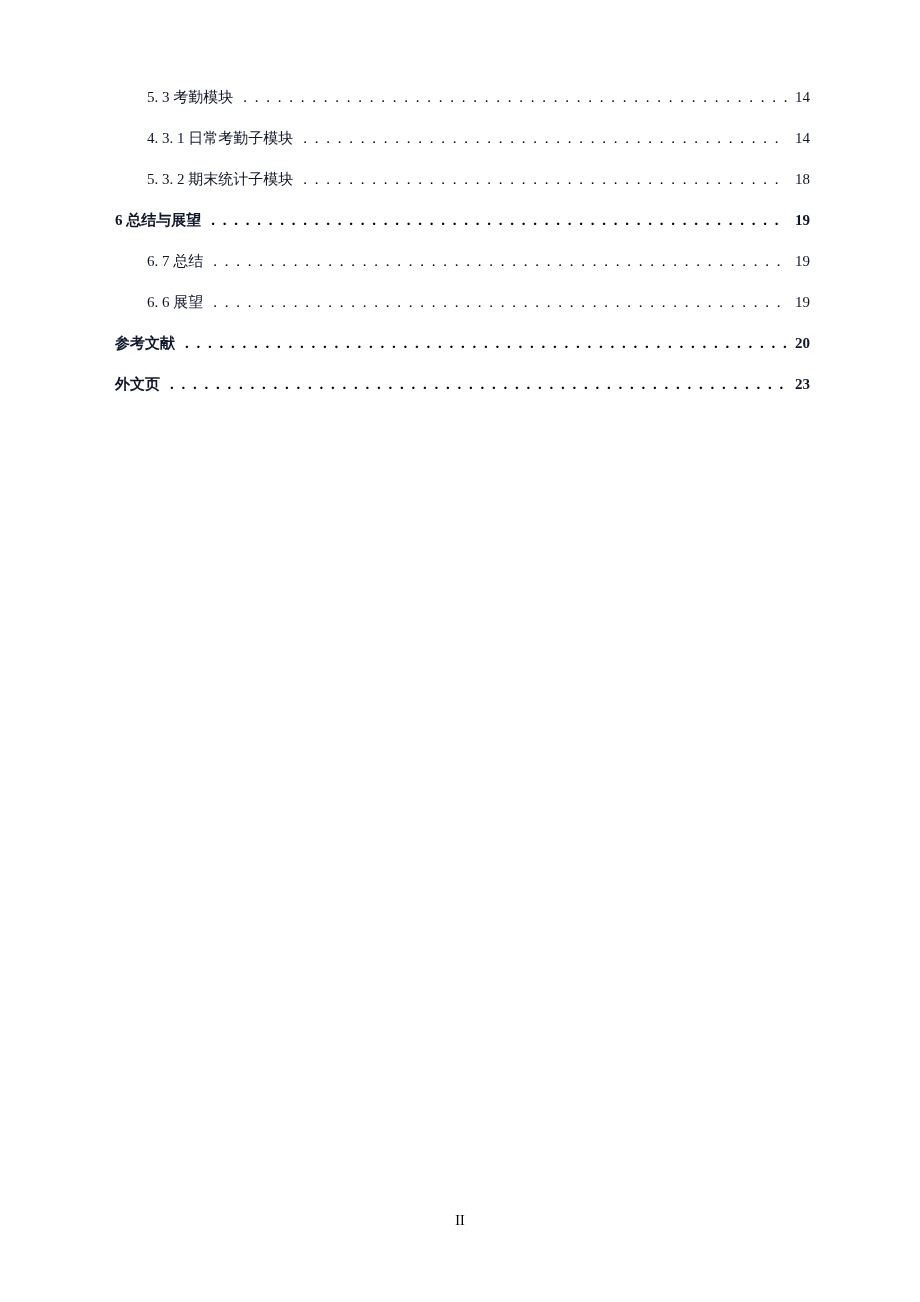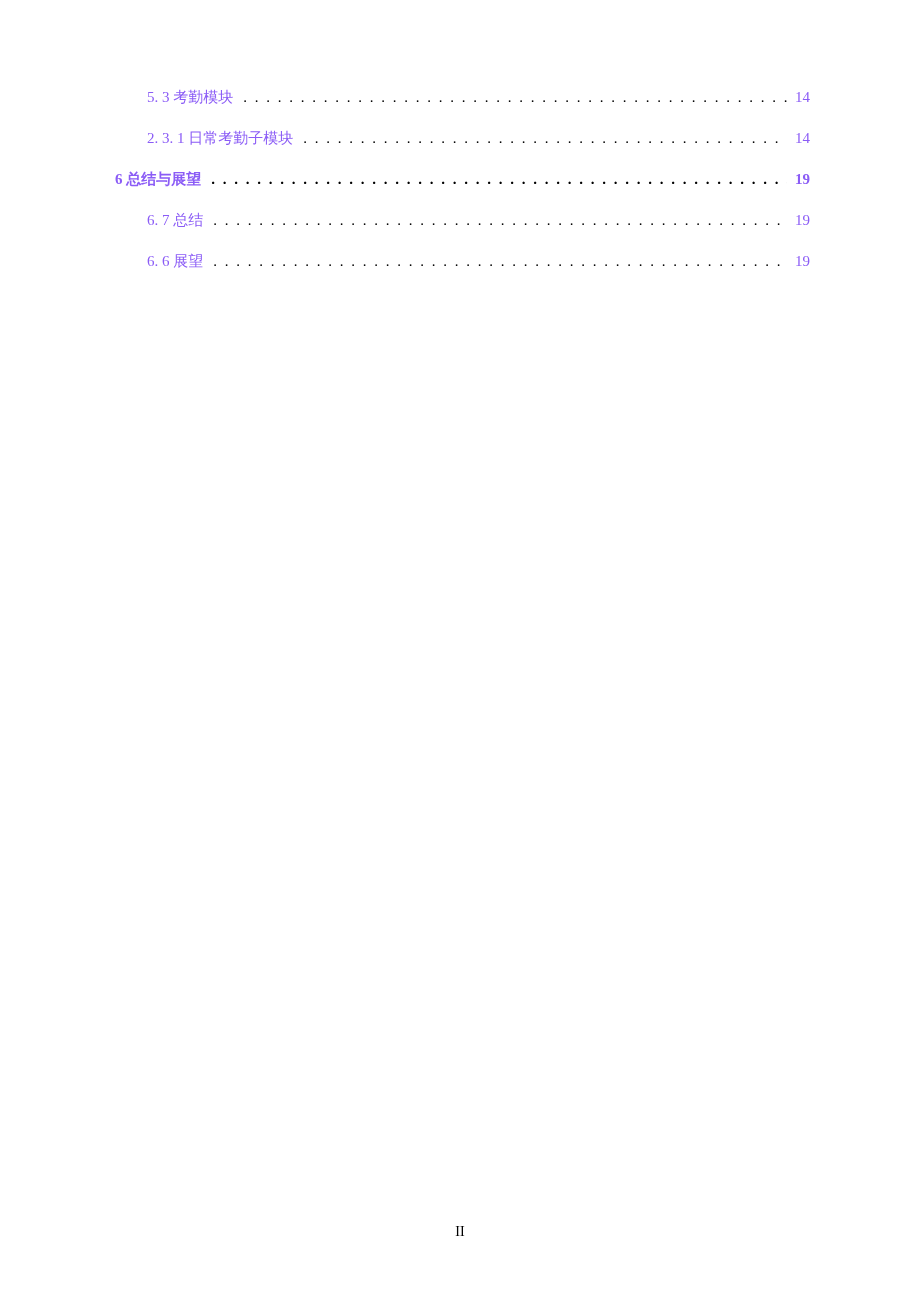--- a/index.html
+++ b/index.html
@@ -14,21 +14,21 @@
       font-family: "SimSun", "宋体", serif;
       position: relative;
     }
     .page {
       padding: 88px 110px 60px 115px;
     }
     .toc-entry {
       display: flex;
       align-items: baseline;
       font-size: 15px;
-      color: #8b5cf6;
+      color: #0f172a;
       margin-bottom: 22px;
       white-space: nowrap;
       gap: 8px;
     }
     .toc-label {
       flex-shrink: 0;
     }
     .toc-dots {
       flex: 1;
       overflow: hidden;
@@ -45,55 +45,70 @@
     }
     .indent-1 {
       padding-left: 32px;
     }
     .indent-0 {
       padding-left: 0;
       font-weight: bold;
     }
     .page-number {
       position: absolute;
-      bottom: 62px;
+      bottom: 73px;
       left: 0;
       right: 0;
       text-align: center;
       font-size: 14px;
       font-family: "Times New Roman", serif;
       color: #000;
     }
   </style>
 </head>
 <body>
 
 <div class="page">
   <div class="toc">
     <div class="toc-entry indent-1">
       <span class="toc-label">5. 3 考勤模块</span>
       <span class="toc-dots"></span>
       <span class="toc-page">14</span>
     </div>
     <div class="toc-entry indent-1">
-      <span class="toc-label">2. 3. 1 日常考勤子模块</span>
+      <span class="toc-label">4. 3. 1 日常考勤子模块</span>
       <span class="toc-dots"></span>
       <span class="toc-page">14</span>
+    </div>
+    <div class="toc-entry indent-1">
+      <span class="toc-label">5. 3. 2 期末统计子模块</span>
+      <span class="toc-dots"></span>
+      <span class="toc-page">18</span>
     </div>
     <div class="toc-entry indent-0">
       <span class="toc-label">6  总结与展望</span>
       <span class="toc-dots"></span>
       <span class="toc-page">19</span>
     </div>
     <div class="toc-entry indent-1">
       <span class="toc-label">6. 7 总结</span>
       <span class="toc-dots"></span>
       <span class="toc-page">19</span>
     </div>
     <div class="toc-entry indent-1">
       <span class="toc-label">6. 6 展望</span>
       <span class="toc-dots"></span>
       <span class="toc-page">19</span>
     </div>
+    <div class="toc-entry indent-0">
+      <span class="toc-label">参考文献</span>
+      <span class="toc-dots"></span>
+      <span class="toc-page">20</span>
+    </div>
+    <div class="toc-entry indent-0">
+      <span class="toc-label">外文页</span>
+      <span class="toc-dots"></span>
+      <span class="toc-page">23</span>
+    </div>
   </div>
 </div>
 
 <div class="page-number">II</div>
 
 </body></html>

